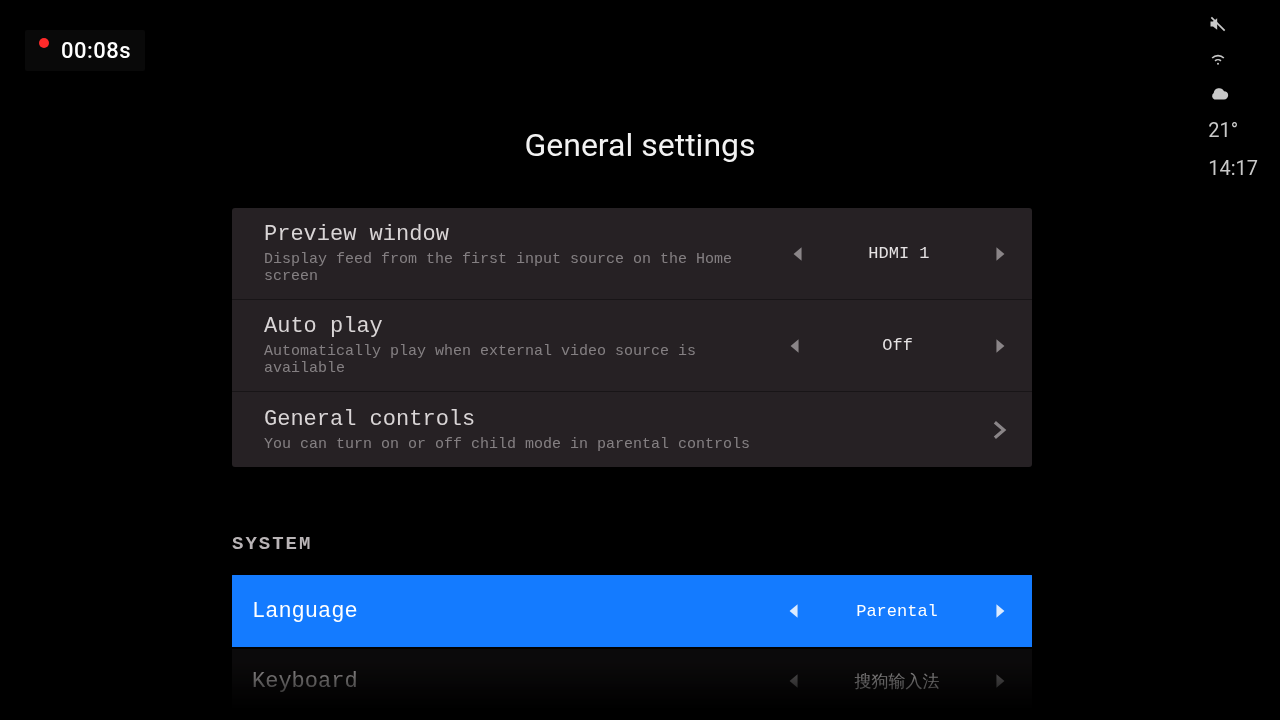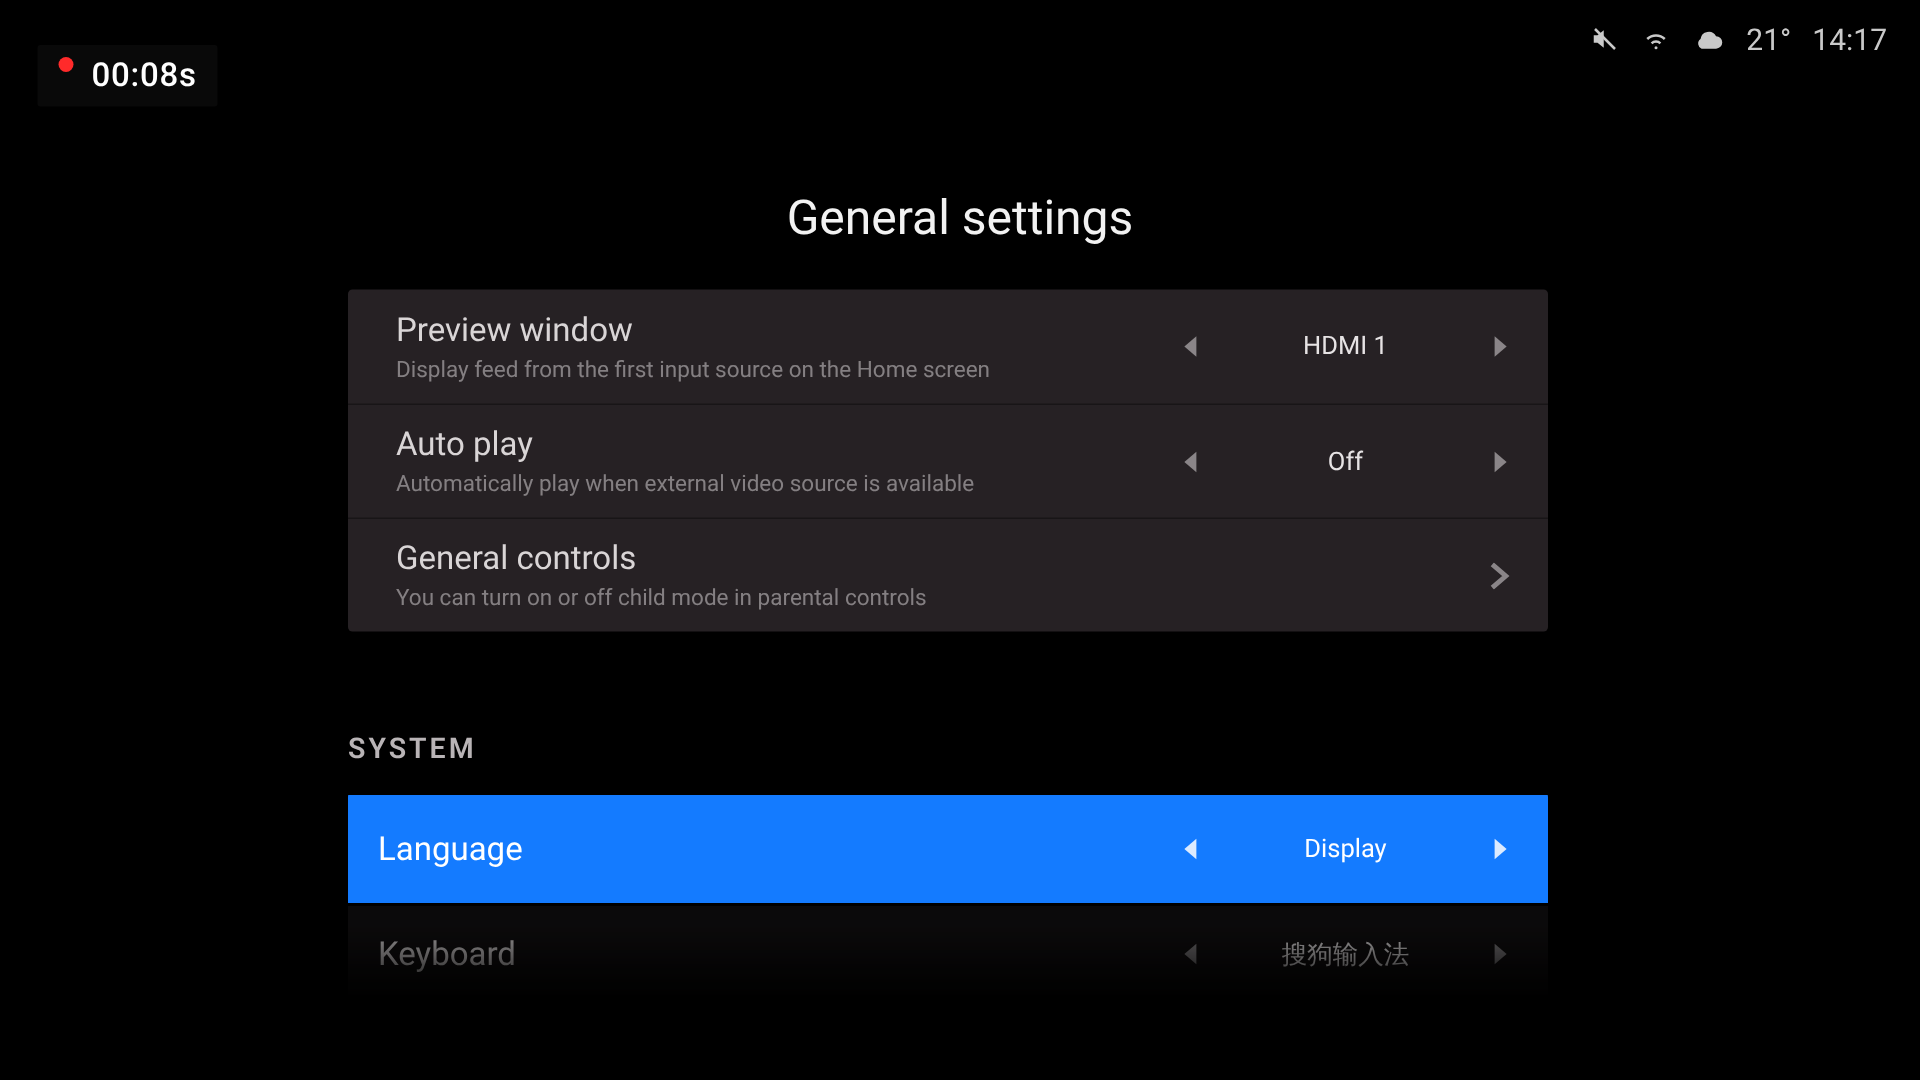--- a/index.html
+++ b/index.html
@@ -33,46 +33,47 @@
     font-weight: 500;
     letter-spacing: 0.5px;
   }
 
   
   .status-bar {
     position: absolute;
     top: 14px;
     right: 22px;
     display: flex;
-    align-items: center;
     gap: 14px;
     color: #c9c9c9;
     font-size: 20px;
+    flex-direction: column;
   }
   .status-bar .ico { display: inline-flex; }
   .status-bar svg { display: block; }
 
   
   .page-title {
     position: absolute;
     top: 98px;
     left: 0; right: 0;
     text-align: center;
     font-size: 32px;
     font-weight: 400;
     color: #f2f2f2;
     margin-top: 28px;
   }
 
   
   .panel {
     position: absolute;
-    top: 193px;
+    top: 208px;
     left: 232px;
     width: 800px;
+    font-family: Liberation Mono, monospace;
   }
   .list {
     background: rgba(49,42,46,0.78);
     border-radius: 3px;
     overflow: hidden;
   }
   .row {
     display: flex;
     align-items: center;
     min-height: 76px;
@@ -252,21 +253,21 @@
     <div class="row simple selected">
       <div class="text">
         <div class="title">Language</div>
       </div>
       <div class="value-area">
         <span class="arrow-btn">
           <svg width="14" height="16" viewBox="0 0 10 14">
               <path d="M9 1 2 7l7 6z" fill="currentColor"></path>
             </svg>
         </span>
-        <span class="value">Display</span>
+        <span class="value">Parental</span>
         <span class="arrow-btn">
           <svg width="14" height="16" viewBox="0 0 10 14">
               <path d="M1 1 8 7l-7 6z" fill="currentColor"></path>
             </svg>
         </span>
       </div>
     </div>
 
     <div class="row simple faded">
       <div class="text">

